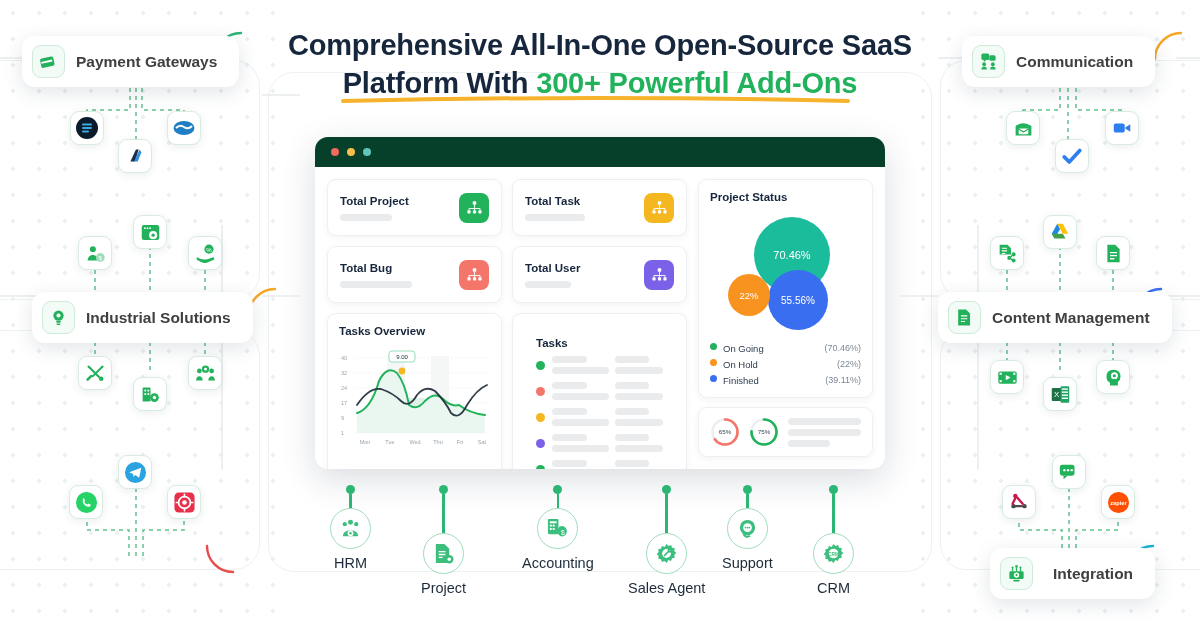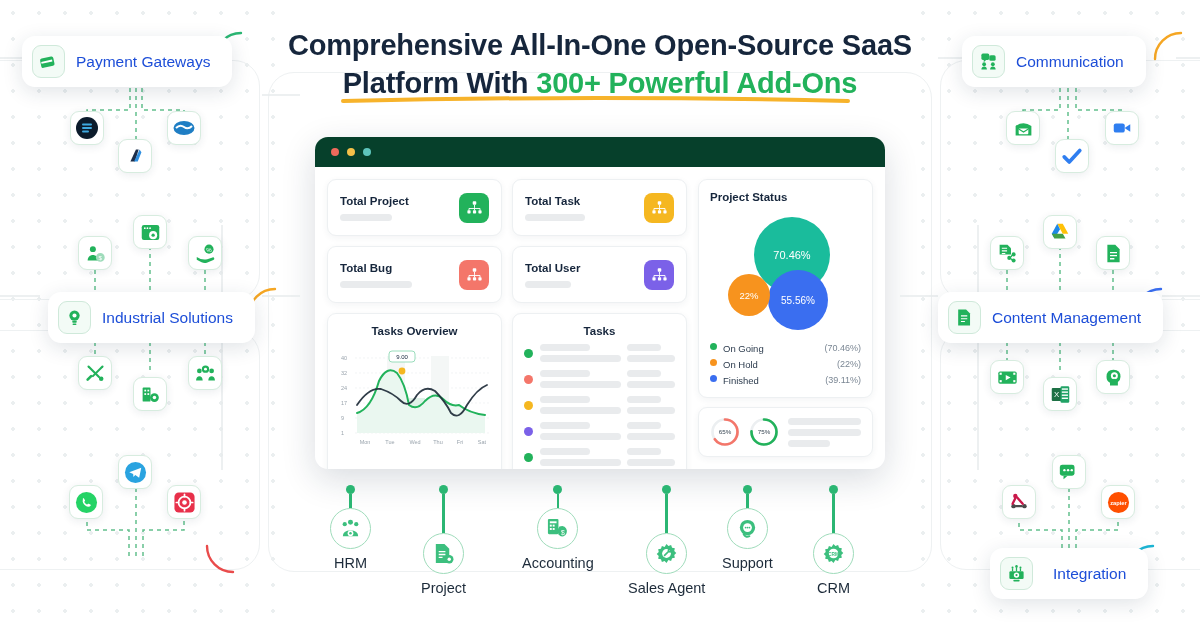--- a/index.html
+++ b/index.html
@@ -63,23 +63,23 @@
   }
 
   
   .stats { display: grid; grid-template-columns: 1fr 1fr; gap: 10px; }
   .stat { padding: 11px 12px; display: flex; align-items: center; justify-content: space-between; height: 57px; }
   .stat-t { font-size: 11.5px; font-weight: 700; color: #16263c; margin-bottom: 7px; }
   .sk { height: 7px; border-radius: 4px; background: #e9ebed; }
   .statico { width: 30px; height: 30px; border-radius: 8px; display: flex; align-items: center; justify-content: center; flex: 0 0 auto; }
 
   
-  .crow { display: flex; gap: 10px; flex: 1; text-align: center; }
+  .crow { display: flex; gap: 10px; flex: 1; }
   .chartcard { width: 175px; padding: 11px; }
-  .taskscard { flex: 1; padding: 11px; }
+  .taskscard { flex: 1; padding: 23px; }
   .ctitle { font-size: 11.5px; font-weight: 700; color: #16263c; margin-bottom: 6px; }
 
   .tasks-list { display: flex; flex-direction: column; gap: 8px; margin-top: 7px; }
   .task-row { display: flex; align-items: center; gap: 7px; }
   .tdot { width: 9px; height: 9px; border-radius: 50%; flex: 0 0 auto; }
   .tlines { flex: 1; display: flex; gap: 6px; }
   .tl-main { flex: 1; }
   .tl-side { width: 48px; }
   .tl-main .sk:first-child, .tl-side .sk:first-child { margin-bottom: 4px; }
   .sk.w60 { width: 62%; }
@@ -101,21 +101,21 @@
     position: absolute; display: flex; align-items: center; gap: 11px;
     background: #fff; border-radius: 13px; padding: 9px 22px 9px 10px;
     box-shadow: 0 5px 20px rgba(25,50,70,.13);
     white-space: nowrap;
   }
   .chip-ico {
     width: 33px; height: 33px; border-radius: 9px; background: #f3fbf6;
     border: 1px solid #cfe9da; display: flex; align-items: center; justify-content: center;
     flex: 0 0 auto;
   }
-  .chip-lb { font-size: 15.5px; font-weight: 400; color: #1d4ed8; }
+  .chip-lb { font-size: 15.5px; font-weight: 700; color: #404040; }
 
   
   .tile {
     position: absolute; width: 34px; height: 34px; border-radius: 9px;
     background: #fff; border: 1px solid #d7ecdf;
     display: flex; align-items: center; justify-content: center;
     box-shadow: 0 2px 8px rgba(30,60,80,.09);
   }
 
   
@@ -491,21 +491,21 @@
         <path d="M11 18 L17 5 L19 8 L15 18 Z" fill="#2f8fe0"></path>
       </svg>
   </div>
   <div class="tile" style="left:167px; top:111px;">
     <svg width="24" height="24" viewBox="0 0 24 24">
         <ellipse cx="12" cy="12" rx="10.5" ry="7" fill="#1f7ec4"></ellipse>
         <path d="M4 12 q4-4 8-1 q4 3 8-1" stroke="#fff" stroke-width="2" fill="none"></path>
       </svg>
   </div>
 
-  <div class="chip" style="left:48px; top:292px;align-items:center;">
+  <div class="chip" style="left:32px; top:292px;align-items:center;">
     <span class="chip-ico">
       <svg width="19" height="19" viewBox="0 0 24 24" fill="#22b25b">
           <circle cx="12" cy="9.5" r="6.5"></circle>
           <circle cx="12" cy="9.5" r="2.6" fill="#fff"></circle>
           <rect x="9" y="16.5" width="6" height="2" rx="1"></rect>
           <rect x="9.5" y="19.5" width="5" height="2" rx="1"></rect>
         </svg>
     </span>
     <span class="chip-lb">Industrial Solutions</span>
   </div>

